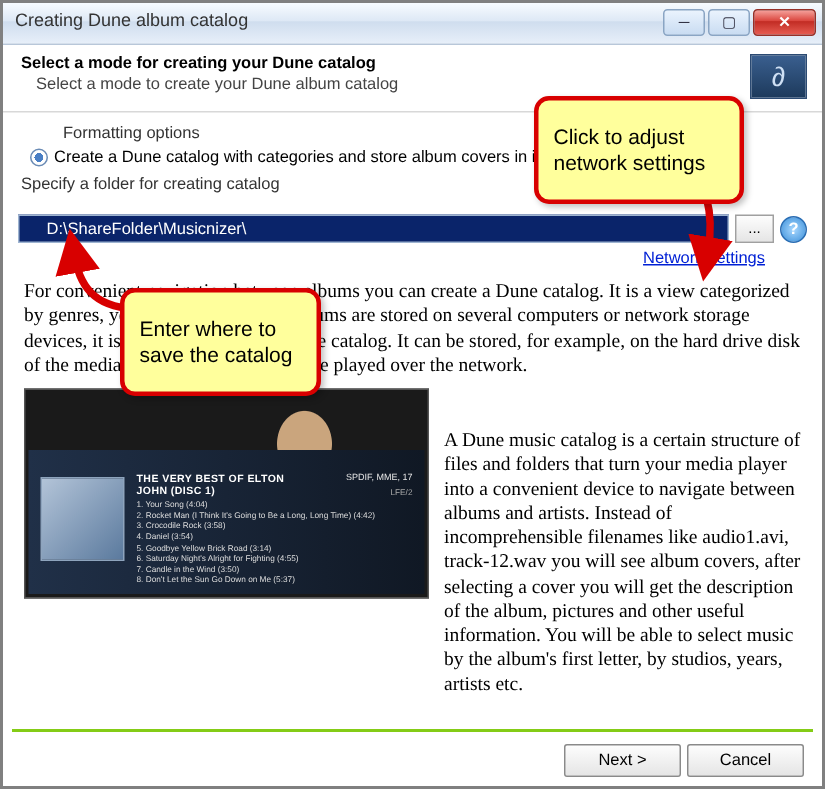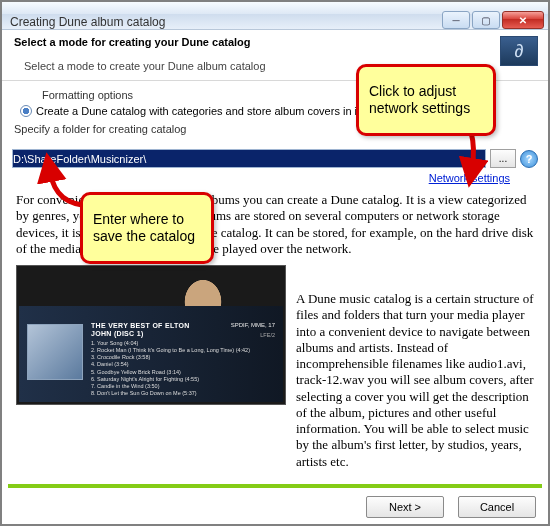--- a/index.html
+++ b/index.html
@@ -13,22 +13,22 @@
     height: 526px;
     overflow: hidden;
     border: 2px solid #808080;
     position: relative;
   }
   .titlebar {
     height: 28px;
     background: linear-gradient(to bottom, #f7fbff 0%, #dde8f5 45%, #cfddee 46%, #e7eff9 100%);
     border-bottom: 1px solid #b8c7d9;
     display: flex;
-    align-items: flex-end;
-    padding: 16px 4px 0 8px;
+    align-items: flex-start;
+    padding: 4px 4px 0 8px;
   }
   .titlebar .title { flex: 1; color: #333; font-size: 12px; }
   .win-btns { display: flex; gap: 2px; }
   .win-btn {
     width: 28px; height: 18px;
     border: 1px solid #8aa5c4;
     border-radius: 3px;
     background: linear-gradient(to bottom, #eaf3fd, #c9dcf2);
     display: flex; align-items: center; justify-content: center;
     font-size: 10px; color: #334;
@@ -38,21 +38,21 @@
     background: linear-gradient(to bottom, #f5a09a, #d9423a 45%, #c22c24 46%, #e65c52);
     border-color: #963028; color: #fff; font-weight: bold;
   }
   .header {
     display: flex;
     padding: 6px 10px 8px 12px;
     border-bottom: 1px solid #d8d8d8;
     align-items: flex-start;
   }
   .header-text { flex: 1; }
-  .header-text .h1 { font-weight: bold; font-size: 11px; color: #000; margin-bottom: 12px; }
+  .header-text .h1 { font-weight: bold; font-size: 11px; color: #000; margin-bottom: 2px; }
   .header-text .h2 { font-size: 11px; color: #444; padding-left: 10px; }
   .logo {
     width: 38px; height: 30px;
     background: linear-gradient(to bottom, #3a5f8f, #1d3a5c);
     border: 1px solid #2b4a72;
     display:flex; align-items:center; justify-content:center;
     color:#cfe0f4; font-size:18px; font-style: italic;
   }
   .section {
     padding: 8px 12px 2px 12px;
@@ -60,21 +60,21 @@
   .fieldset-label { font-size: 11px; color: #333; margin-bottom: 4px; padding-left: 28px; }
   .radio-row { display: flex; align-items: center; gap: 4px; padding-left: 6px; }
   .radio { width: 12px; height: 12px; border-radius: 50%; border: 1px solid #6a8bb5; background: radial-gradient(circle at 50% 50%, #4a7fc5 0 3px, #fff 3px); }
   .spec-label { font-size: 11px; color: #333; padding: 4px 12px 14px 12px; }
   .path-row { display: flex; gap: 4px; padding: 0 10px; align-items: center; }
   .path-input {
     flex: 1;
     background: #0a246a;
     color: #fff;
     border: 1px solid #9eb4d1;
-    padding: 2px 0;
+    padding: 2px 18px;
     font-size: 11px;
     height: 19px;
     font-family: inherit;
   }
   .browse-btn {
     width: 26px; height: 19px;
     border: 1px solid #a0a0a0;
     background: linear-gradient(to bottom, #fdfdfd, #e5e5e5);
     font-size: 10px; display:flex;align-items:center;justify-content:center;
   }
@@ -117,23 +117,23 @@
   .shot .album-title { position:absolute; left:74px; top:56px; font-size:7px; font-weight:bold; color:#fff; letter-spacing:0.3px; line-height:1.1; }
   .shot .tracks { position:absolute; left:74px; top:74px; font-size:5.5px; color:#ddd; line-height:1.3; }
   .shot .r1 { position:absolute; right:10px; top:56px; font-size:6px; color:#e6e6e6; }
   .shot .r2 { position:absolute; right:10px; top:66px; font-size:5.5px; color:#aaa; }
   .media-text {
     font-family: Georgia, "Times New Roman", serif;
     font-size: 13px; line-height: 1.25; margin-top: 26px;
   }
   .footer {
     position: absolute; bottom: 6px; left: 6px; right: 6px;
-    border-top: 4px solid #84cc16;
+    border-top: 2px solid #84cc16;
     padding: 8px 6px 0 0;
-    display: flex; justify-content: flex-end; gap: 14px; align-items: flex-end;
+    display: flex; justify-content: flex-end; gap: 4px; align-items: flex-end;
   }
   .btn {
     min-width: 78px; height: 22px;
     border: 1px solid #8a8a8a;
     background: linear-gradient(to bottom, #fdfdfd, #e5e5e5);
     font-size: 11px;
     display:flex;align-items:center;justify-content:center;
     border-radius: 2px;
   }
   

